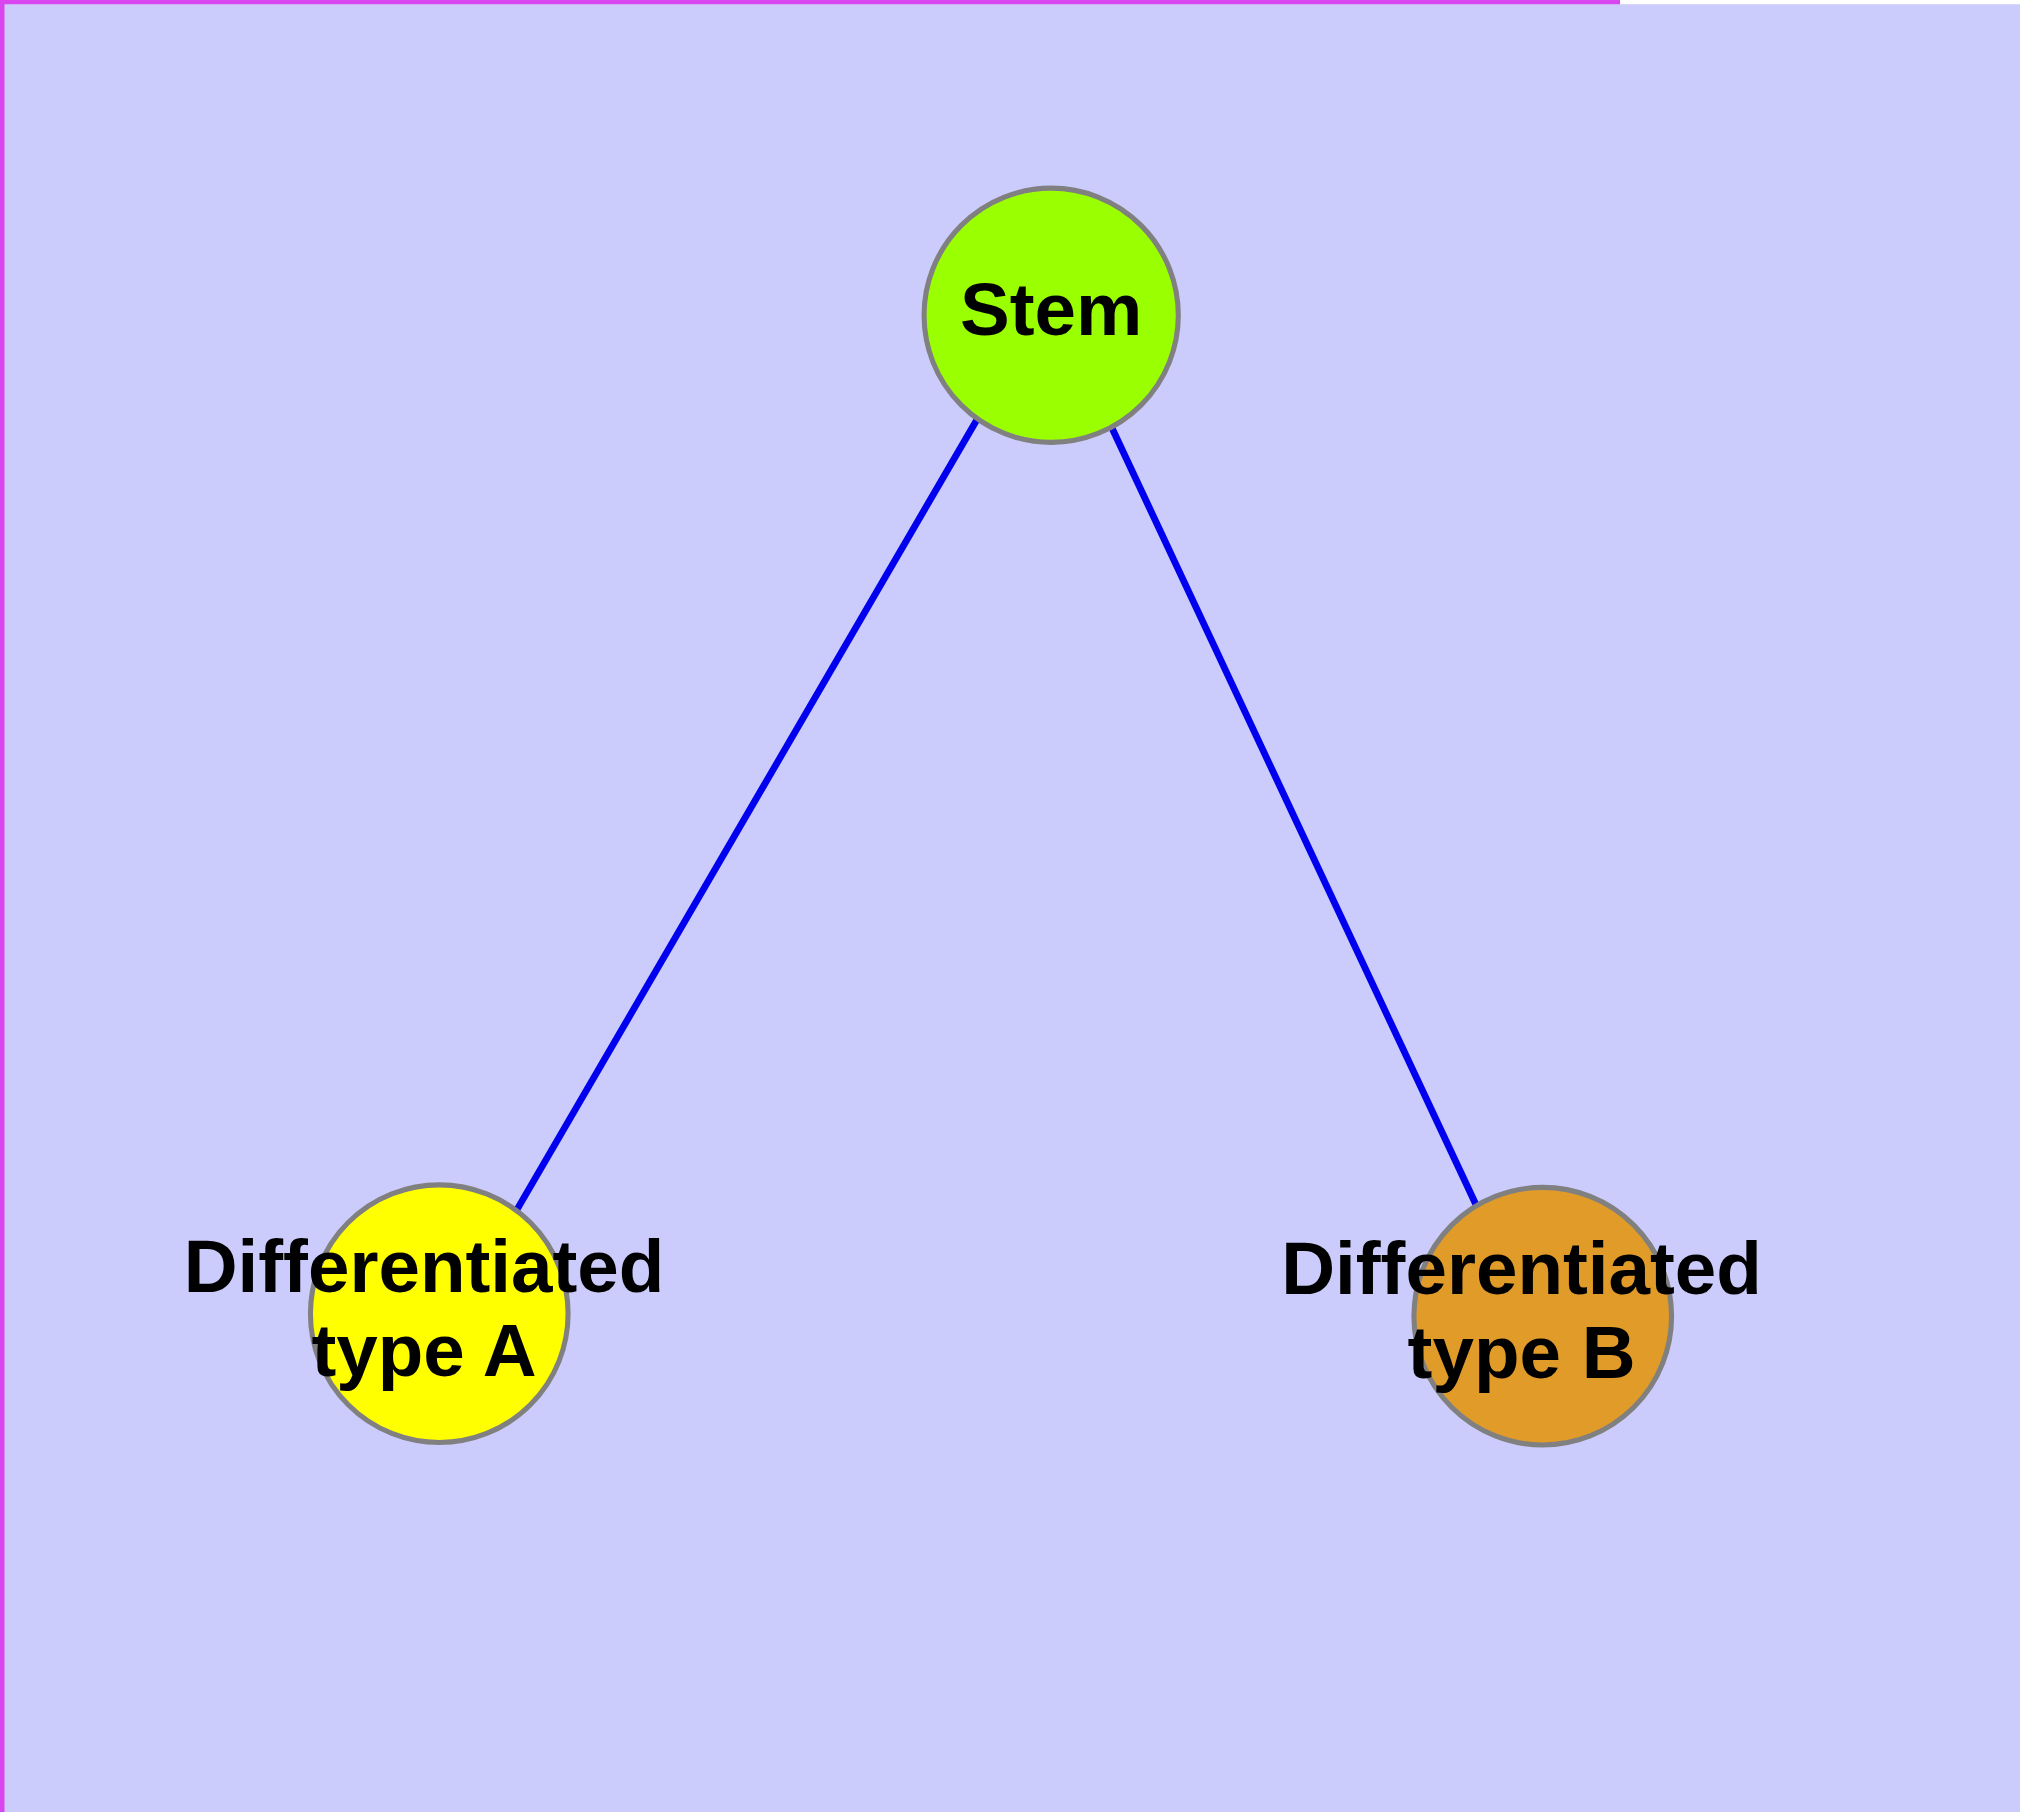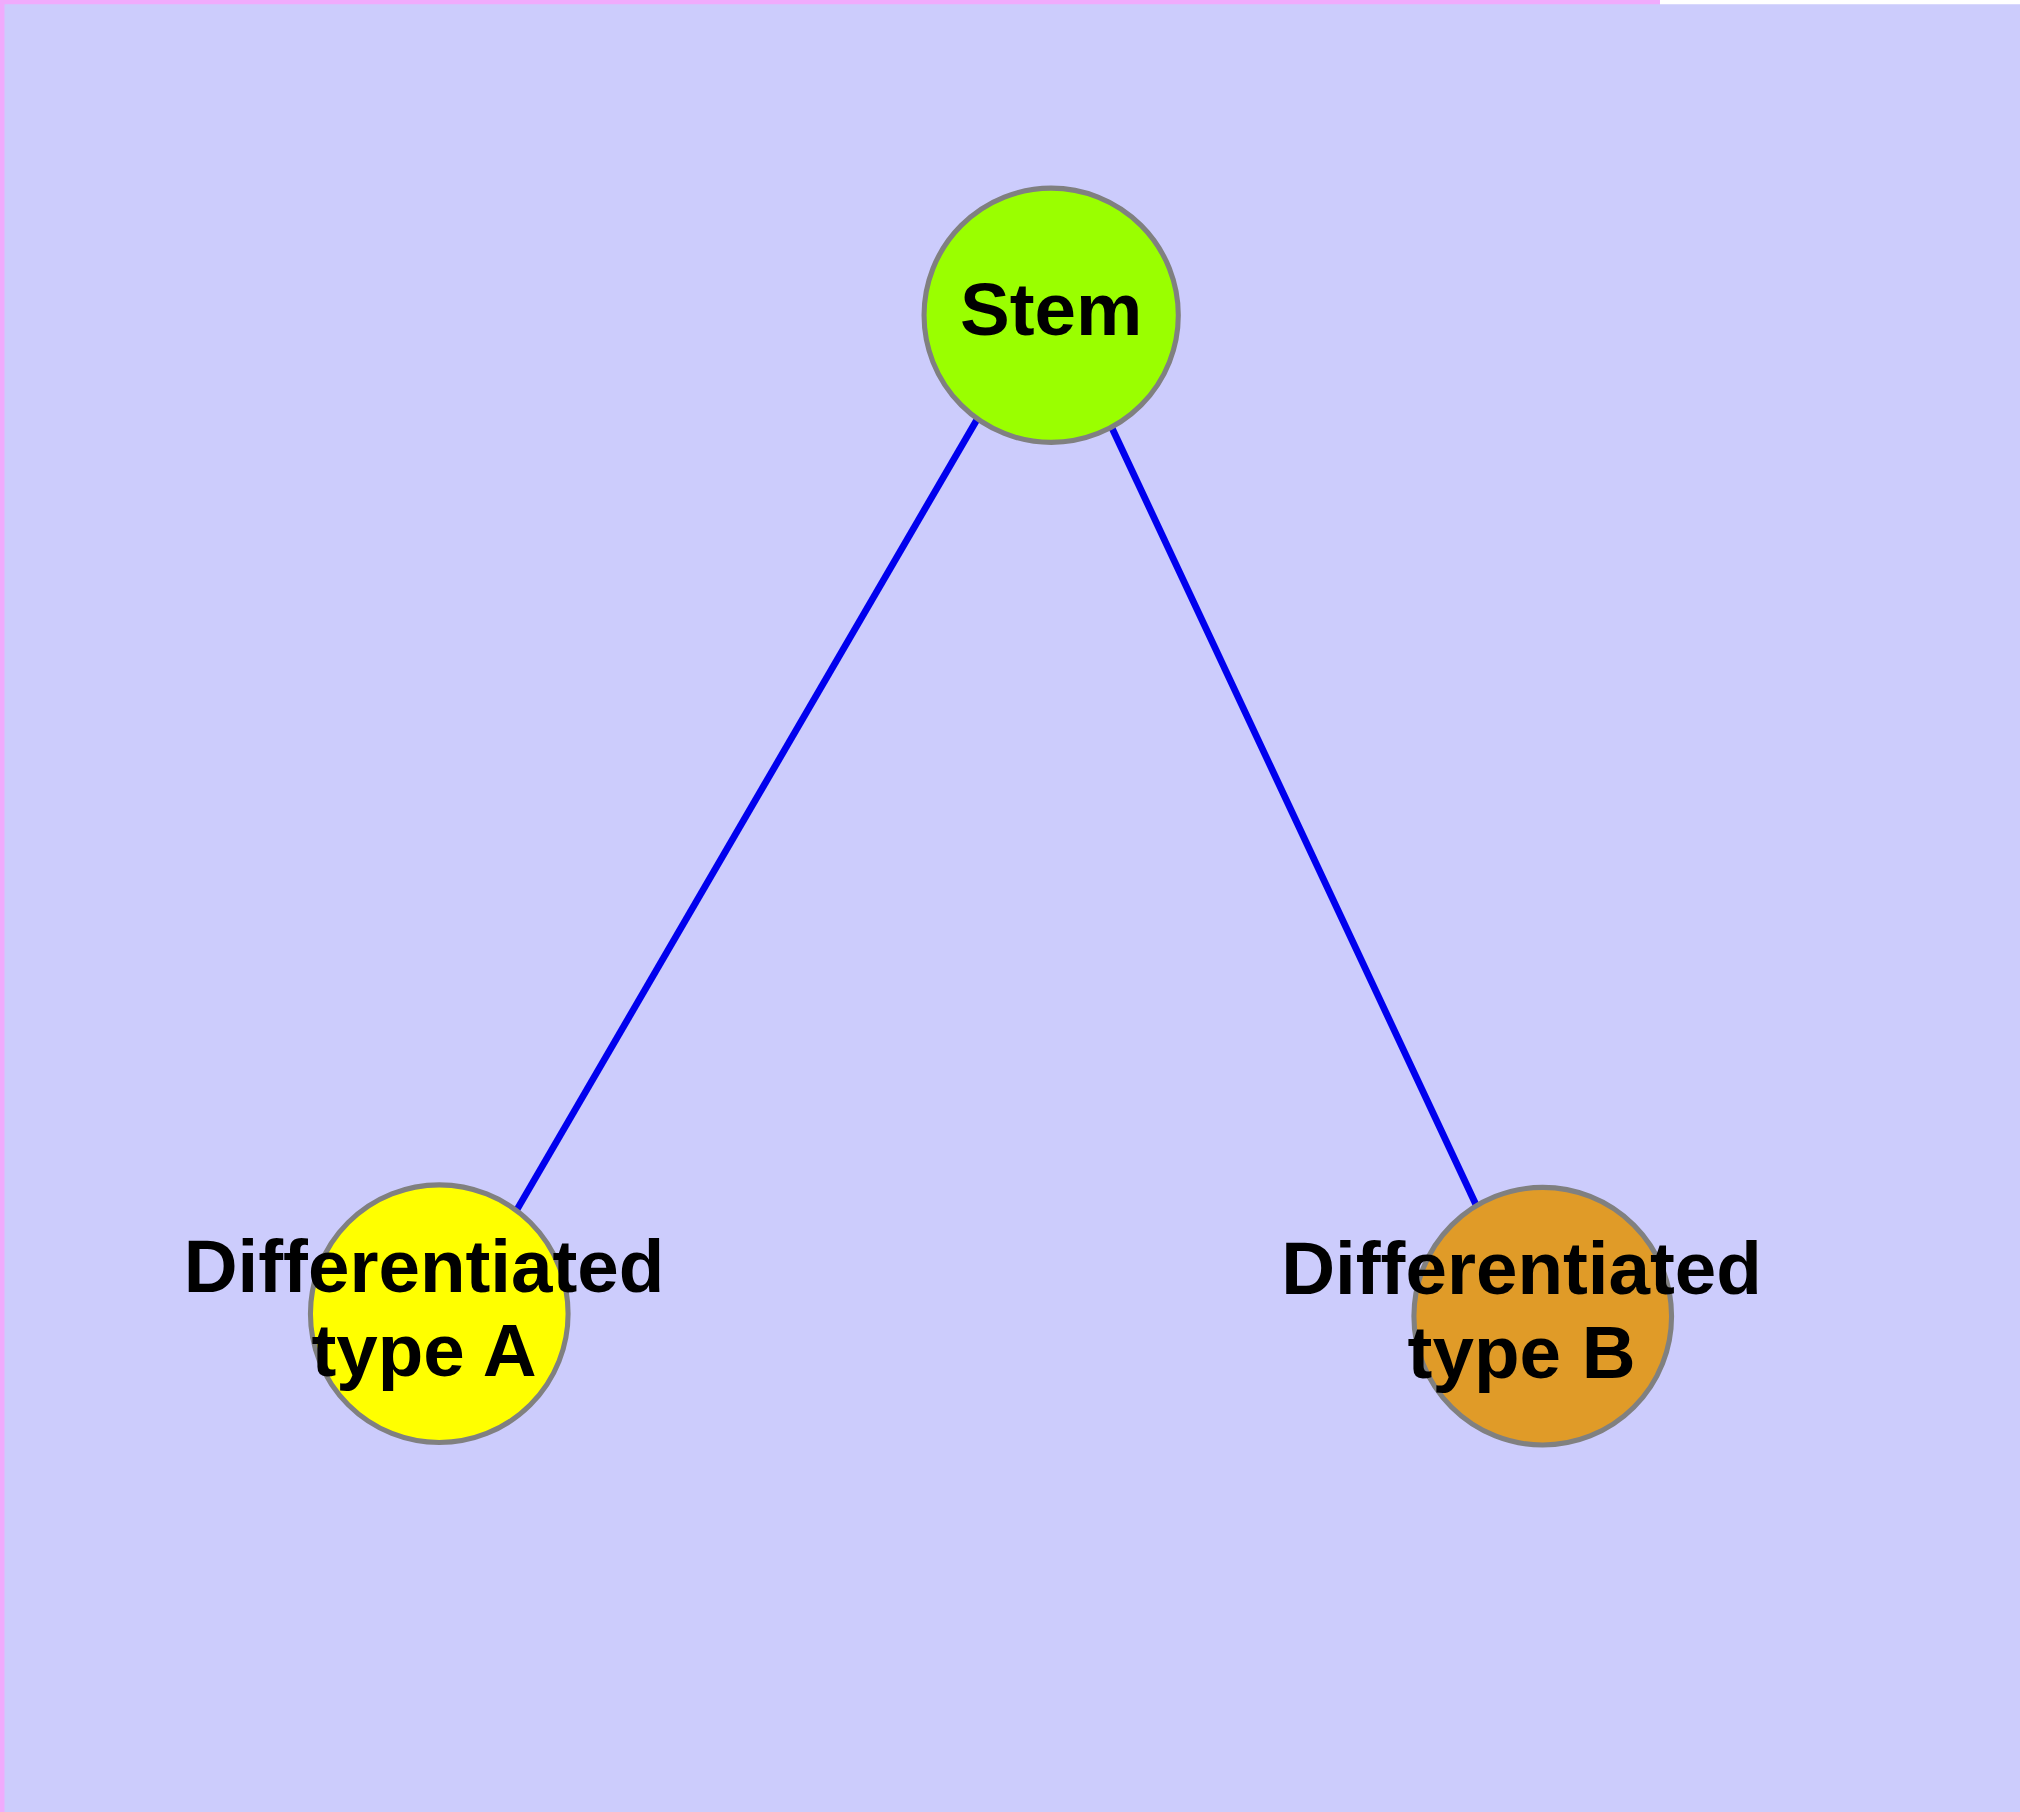--- a/index.html
+++ b/index.html
@@ -11,22 +11,21 @@
   body {
     width: 2021px;
     height: 1812px;
     overflow: hidden;
     font-family: "Liberation Sans", sans-serif;
   }
   #diagram-root {
     position: relative;
     width: 1620px;
     height: 1812px;
-    background: #f0abfc;
-    padding-left: 40px;
+    background: #d946ef;
   }
   #graph-canvas {
     position: absolute;
     left: 0;
     top: 0;
     width: 2021px;
     height: 1812px;
     display: block;
   }
   .node-label-text {

